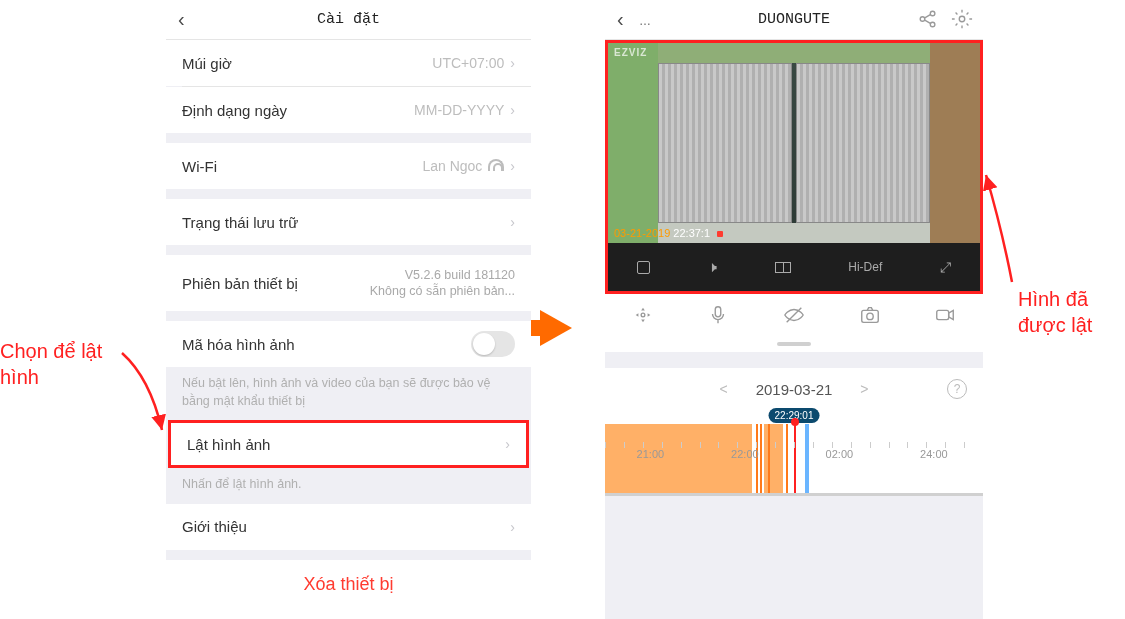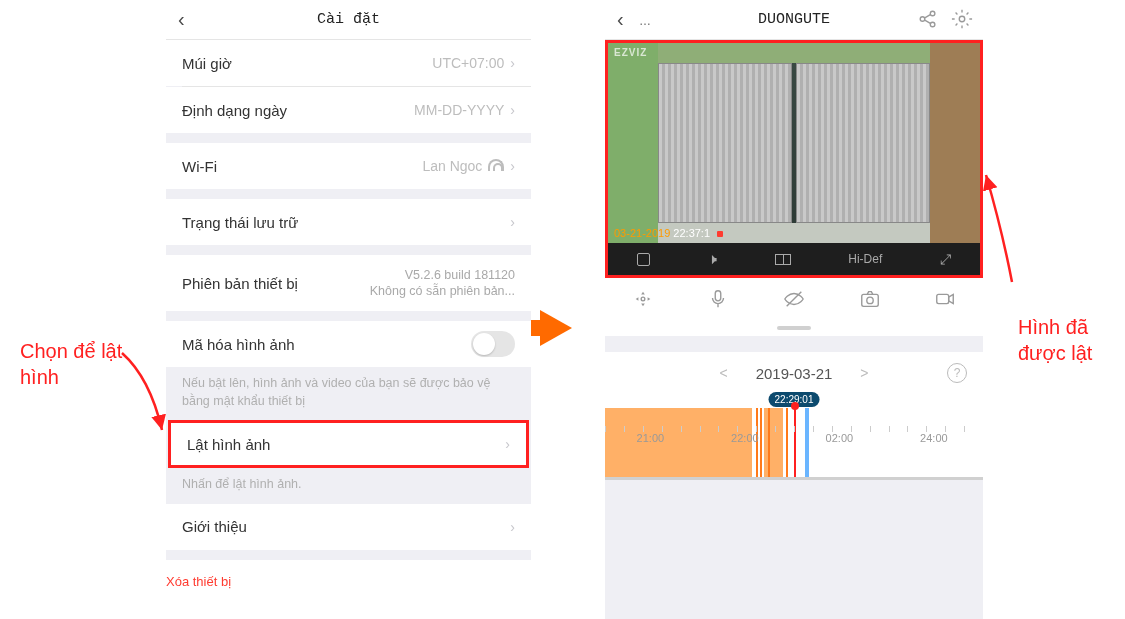--- a/index.html
+++ b/index.html
@@ -23,37 +23,37 @@
   .cell.tall { height:56px;gap:28px;}
   .sep { height:1px; background:#e5e5e5; margin-left:16px;}
   .gap { height:10px; background:#efeff4;}
   .cell .lbl { color:#333; font-size:15px;}
   .cell .val { color:#bdbdbd; font-size:14px; display:flex; align-items:center; gap:6px;}
   .chev { color:#c7c7cc; font-size:14px;}
   .note { background:#efeff4; padding:8px 16px 10px; font-size:12.5px; color:#b0b0b0; line-height:1.4;}
   .ver-box { text-align:right; color:#a9a9a9; font-size:12.5px; line-height:1.3;}
   .toggle { width:44px; height:26px; border-radius:13px; background:#e5e5e5; position:relative;}
   .toggle::after{content:""; width:22px; height:22px; background:#fff; border-radius:50%; position:absolute; left:2px; top:2px; box-shadow:0 1px 2px rgba(0,0,0,.2);}
-  .delete { color:#ff3b30; font-size:13px; padding:14px 0; background:#fff;}
+  .delete { text-align:center; color:#ff3b30; font-size:18px; padding:14px 0; background:#fff;}
 
   .flip-row-wrap { border:3px solid #ff2020; margin:0 2px; background:#fff; }
 
   
   .video-wrap { border:3px solid #ff2020; background:#000; }
   .video { position:relative; height:200px; background:linear-gradient(#3a4a44,#2d3a35); overflow:hidden;}
   .watermark { position:absolute; left:6px; top:4px; font-size:10px; color:rgba(255,255,255,.7); font-weight:bold; letter-spacing:1px;}
   .timestamp { position:absolute; left:6px; bottom:4px; font-size:11px;}
   .timestamp .d{ color:#ff9a00;} .timestamp .t{ color:#fff;} .timestamp .b{ display:inline-block;width:6px;height:6px;background:#ff3b30;margin-left:4px;border-radius:1px;}
   .storefront { position:absolute; left:50px; right:50px; top:20px; bottom:20px; display:flex; gap:4px;}
   .gate { flex:1; background:repeating-linear-gradient(90deg,#c9c9c9 0 3px,#b0b0b0 3px 6px); border:1px solid #888;}
   .walls-l{position:absolute;left:0;top:0;bottom:0;width:50px;background:#7fae6a;}
   .walls-r{position:absolute;right:0;top:0;bottom:0;width:50px;background:#9e7d55;}
   .ceil{position:absolute;left:0;right:0;top:0;height:20px;background:#8fae77;}
   .flr{position:absolute;left:0;right:0;bottom:0;height:20px;background:#c4c9c0;}
-  .vidbar { height:32px; background:#1e1e1e; display:flex; align-items:center; justify-content:space-around; color:#aaa; font-size:12px;}
+  .vidbar { height:48px; background:#1e1e1e; display:flex; align-items:center; justify-content:space-around; color:#aaa; font-size:12px;}
   .vidbar .sq{width:13px;height:13px;border:1.5px solid #aaa;border-radius:2px;}
   .vidbar .spk::before{content:"🕨"; font-size:15px;}
   .vidbar .grid{width:16px;height:11px;border:1px solid #aaa; position:relative;}
   .vidbar .grid::before{content:"";position:absolute;left:50%;top:0;bottom:0;width:1px;background:#aaa;}
   .vidbar .full::before{content:"⤢"; font-size:14px;}
 
   .toolbar { background:#fff; height:46px; display:flex; align-items:center; justify-content:space-around; color:#9a9a9a; font-size:18px;}
   .grab { height:12px; background:#fff; display:flex; justify-content:center; align-items:flex-start;}
   .grab::before{content:""; width:34px; height:4px; background:#d0d0d0; border-radius:2px; margin-top:2px;}
 
@@ -88,34 +88,34 @@
   .wifi-ic{width:16px;height:10px;position:relative;display:inline-block;}
   .wifi-ic::before{content:"";position:absolute;left:0;right:0;bottom:0;height:10px;border:2px solid #bdbdbd;border-bottom:none;border-radius:10px 10px 0 0;}
   .wifi-ic::after{content:"";position:absolute;left:5px;bottom:0;width:6px;height:6px;border:2px solid #bdbdbd;border-bottom:none;border-radius:6px 6px 0 0;}
 
   
   .svg-ic{width:22px;height:22px;stroke:#9a9a9a;stroke-width:1.5;fill:none;}
 </style>
 </head>
 <body>
 
-<div class="anno left" style="white-space:pre-line;margin-left:20px;">Chọn để lật
+<div class="anno left" style="white-space:pre-line;">Chọn để lật
 hình</div>
 <svg class="arrow-svg" style="left:120px; top:348px; width:60px; height:90px;">
   <defs>
       <marker id="ah1" markerWidth="8" markerHeight="8" refX="6" refY="3" orient="auto">
         <path d="M0,0 L6,3 L0,6 Z" fill="#ff2020"></path>
       </marker>
     </defs>
   <path d="M2,5 Q30,30 42,82" stroke="#ff2020" stroke-width="2.5" fill="none" marker-end="url(#ah1)"></path>
 </svg>
 
 <div class="arrow-big"></div>
 
-<div class="anno right" style="white-space:pre-line;margin-top:28px;">Hình đã
+<div class="anno right" style="white-space:pre-line;">Hình đã
 được lật</div>
 <svg class="arrow-svg" style="left:980px; top:170px; width:40px; height:120px;">
   <defs>
       <marker id="ah2" markerWidth="8" markerHeight="8" refX="6" refY="3" orient="auto">
         <path d="M0,0 L6,3 L0,6 Z" fill="#ff2020"></path>
       </marker>
     </defs>
   <path d="M32,112 Q22,60 6,5" stroke="#ff2020" stroke-width="2.5" fill="none" marker-end="url(#ah2)"></path>
 </svg>
 

